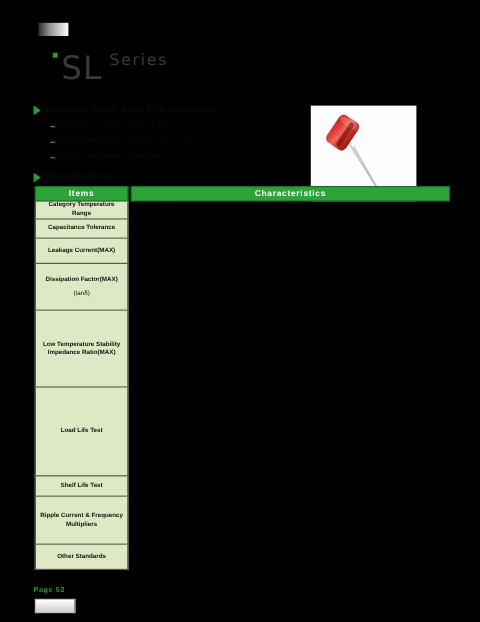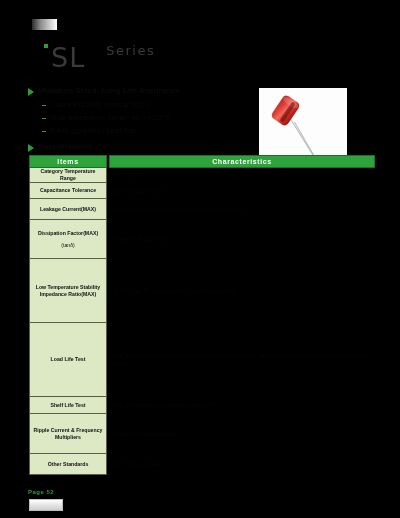--- a/index.html
+++ b/index.html
@@ -51,21 +51,21 @@
     font-size: 27px;
     font-weight: 500;
     letter-spacing: 1px;
     color: #3a3a3a;
     font-family: "DejaVu Sans", sans-serif;
   }
   .title-sub {
     font-size: 13px;
     letter-spacing: 1.5px;
     color: #3a3a3a;
-    margin-left: 21px;
+    margin-left: 6px;
     padding-bottom: 2px;
     font-family: "DejaVu Sans", sans-serif;
   }
 
   
   .bullet-block {
     position: absolute;
     left: 28px;
     width: 230px;
   }

